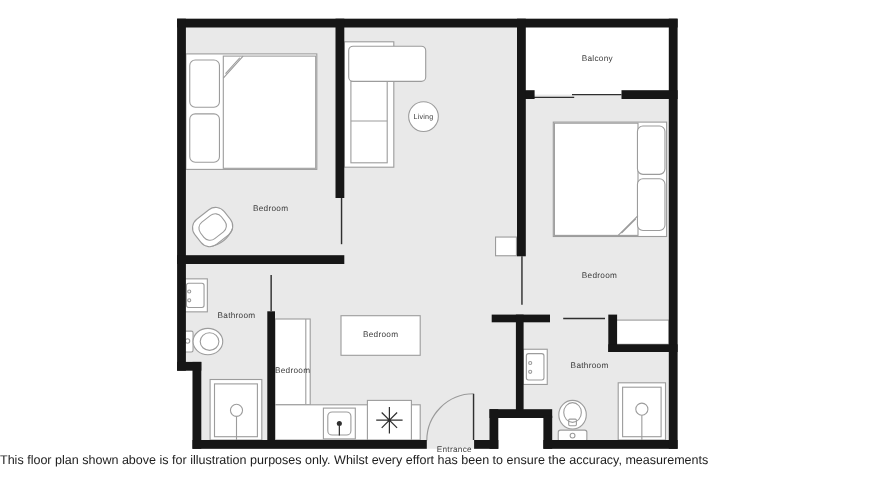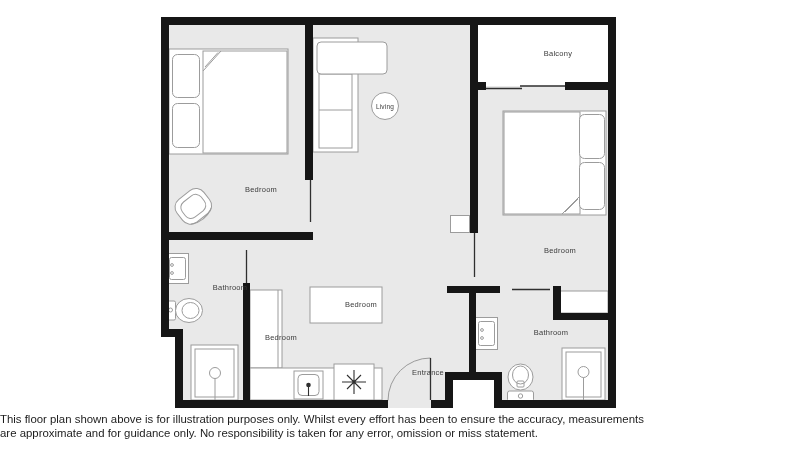--- a/index.html
+++ b/index.html
@@ -13,21 +13,21 @@
   .floor{fill:var(--floor);}
   .balcony-floor{fill:#ffffff;}
   .fixt{fill:#fff;stroke:var(--outline);stroke-width:1;}
   .thin{fill:none;stroke:var(--outline);stroke-width:1;}
   .door{fill:none;stroke:#2f2f2f;stroke-width:1.3;}
   .arc-dark{fill:none;stroke:#9a9a9a;stroke-width:1;}
   .sym{fill:none;stroke:#2f2f2f;stroke-width:1.1;}
   .dark{fill:#2f2f2f;}
   .room-label{
     position:absolute;transform:translate(-50%,-50%);
-    font-size:7.5px;letter-spacing:.25px;color:var(--label);white-space:nowrap;margin-left:15px;
+    font-size:7.5px;letter-spacing:.25px;color:var(--label);white-space:nowrap;
   }
   .living-badge{
     position:absolute;left:385px;top:106px;transform:translate(-50%,-50%);
     width:26px;height:26px;border-radius:50%;border:1px solid var(--outline);
     background:#fff;display:flex;align-items:center;justify-content:center;
     font-size:6.5px;color:var(--label);letter-spacing:.2px;
   }
   .disclaimer{
     position:absolute;left:0;right:0;top:412px;text-align:left;
     font-size:11.4px;line-height:14px;color:var(--ink);
@@ -155,21 +155,20 @@
     </g>
   </svg>
 
   <span class="room-label" style="left:246px;top:189px">Bedroom</span>
   <span class="living-badge">Living</span>
   <span class="room-label" style="left:543px;top:53px">Balcony</span>
   <span class="room-label" style="left:545px;top:250px">Bedroom</span>
   <span class="room-label" style="left:215px;top:287px">Bathroom</span>
   <span class="room-label" style="left:266px;top:337px">Bedroom</span>
   <span class="room-label" style="left:346px;top:304px">Bedroom</span>
-  <span class="room-label" style="left:413px;top:372px">Entrance</span>
+  <span class="room-label" style="left:413px;top:408px">Entrance</span>
   <span class="room-label" style="left:536px;top:332px">Bathroom</span>
 
   <div class="disclaimer">
     <span>This floor plan shown above is for illustration purposes only. Whilst every effort has been to ensure the accuracy, measurements</span>
-    <span>are approximate and for guidance only. No responsibility is taken for any error, omission or miss statement.</span>
   </div>
 
 </div>
 
 </body></html>

